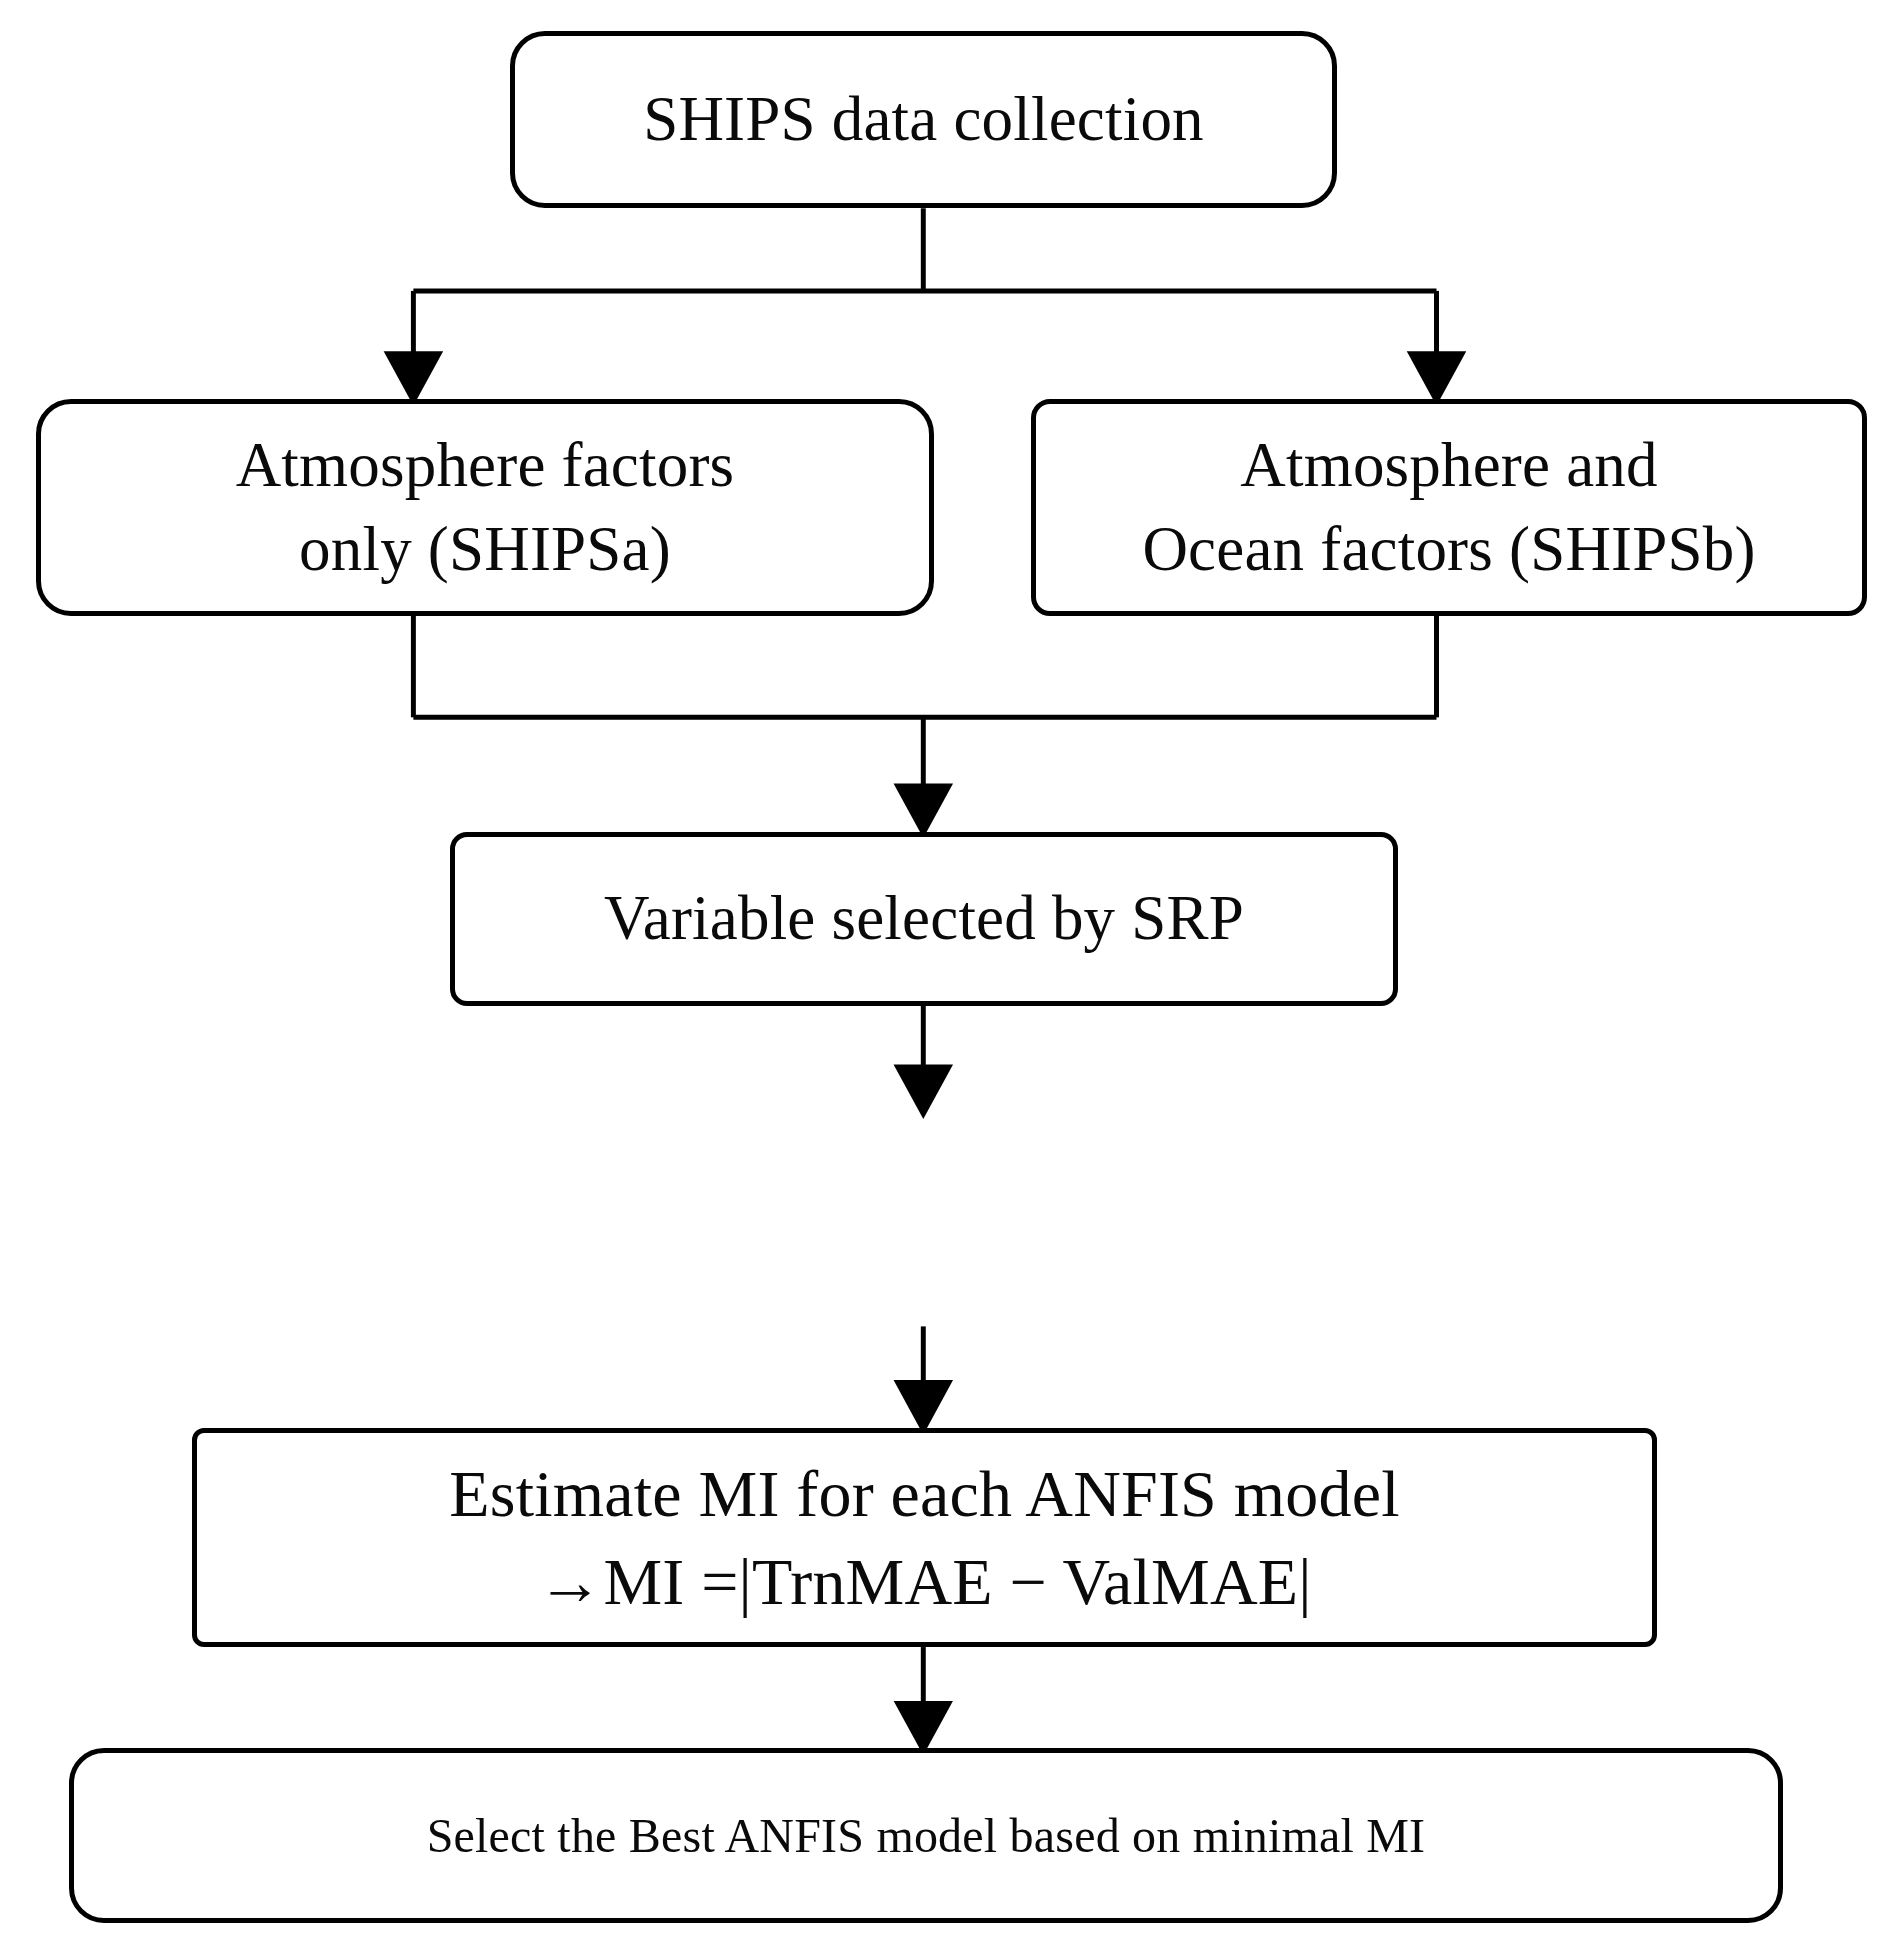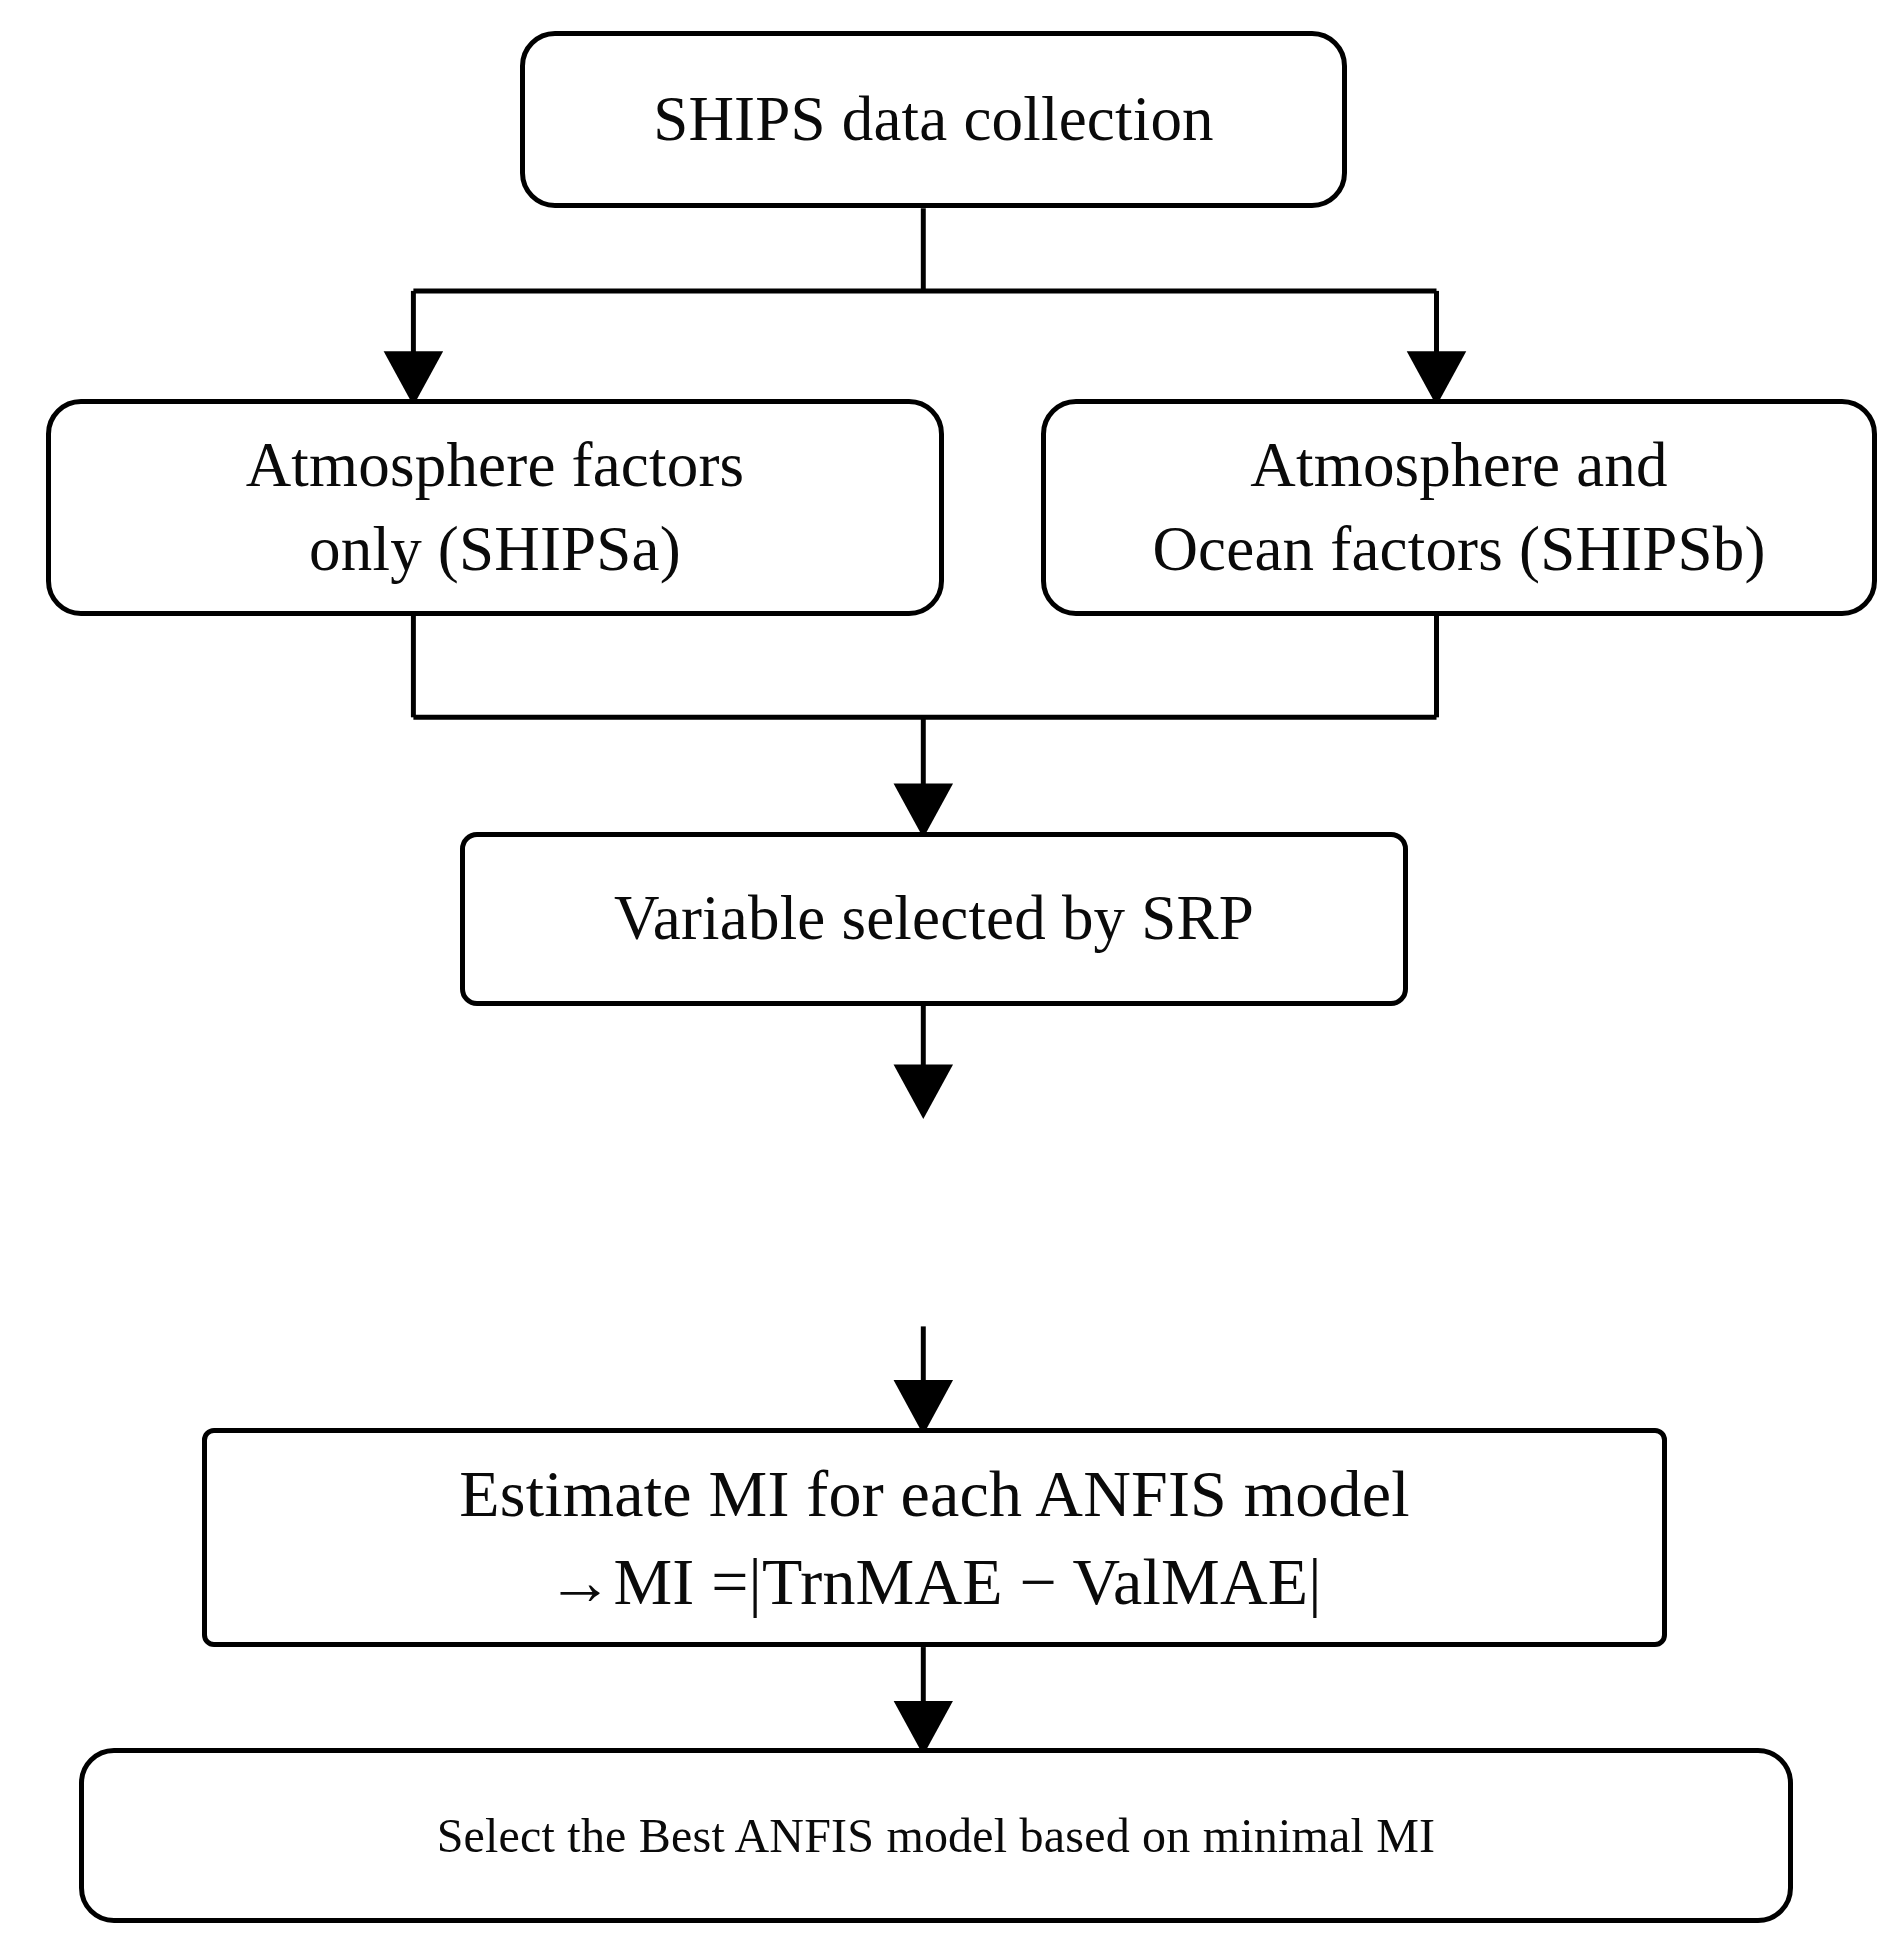--- a/index.html
+++ b/index.html
@@ -32,32 +32,31 @@
     background: #ffffff;
     display: flex;
     align-items: center;
     justify-content: center;
     text-align: center;
     color: #0a0a0a;
     line-height: 1.32;
     font-size: 63px;
     padding: 0 15px;
     letter-spacing: 0.2px;
-    margin-left: 10px;
   }
   .node .label {
     display: block;
     width: 100%;
     white-space: pre-line;
   }
 
   
   #node-collection   { left: 510px;  top: 31px;   width: 827px; height: 177px; }
   #node-atmos-only   { left: 36px;   top: 399px;  width: 898px;  height: 217px; }
-  #node-atmos-ocean  { left: 1031px; top: 399px;  width: 836px; height: 217px; }
+  #node-atmos-ocean  { left: 1031px; top: 399px;  width: 836px; height: 217px; border-radius: 19px; }
   #node-srp          { left: 450px;  top: 832px; width: 948px; height: 174px; border-radius: 17px; }
   #node-radius       { left: 285px;  top: 1112px; width: 1285px; height: 215px; }
   #node-mi           { left: 192px;  top: 1428px; width: 1465px; height: 219px; border-radius: 12px; }
   #node-best         { left: 69px;   top: 1748px; width: 1714px; height: 175px; }
 
   #node-best .label  { font-size: 48px; }
   #node-mi .label    { font-size: 66px; }
 </style>
 </head>
 <body>

